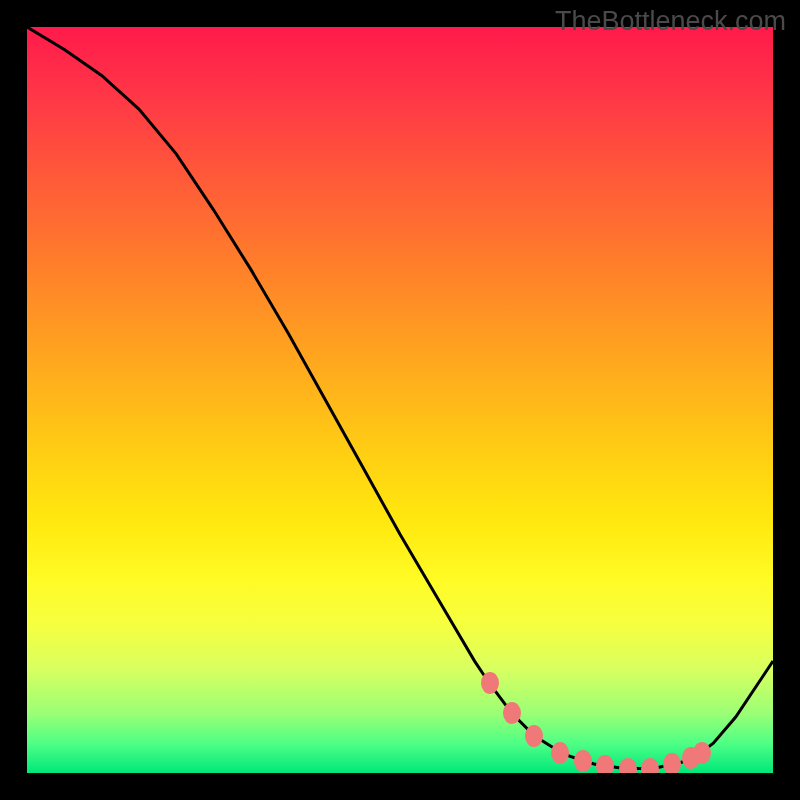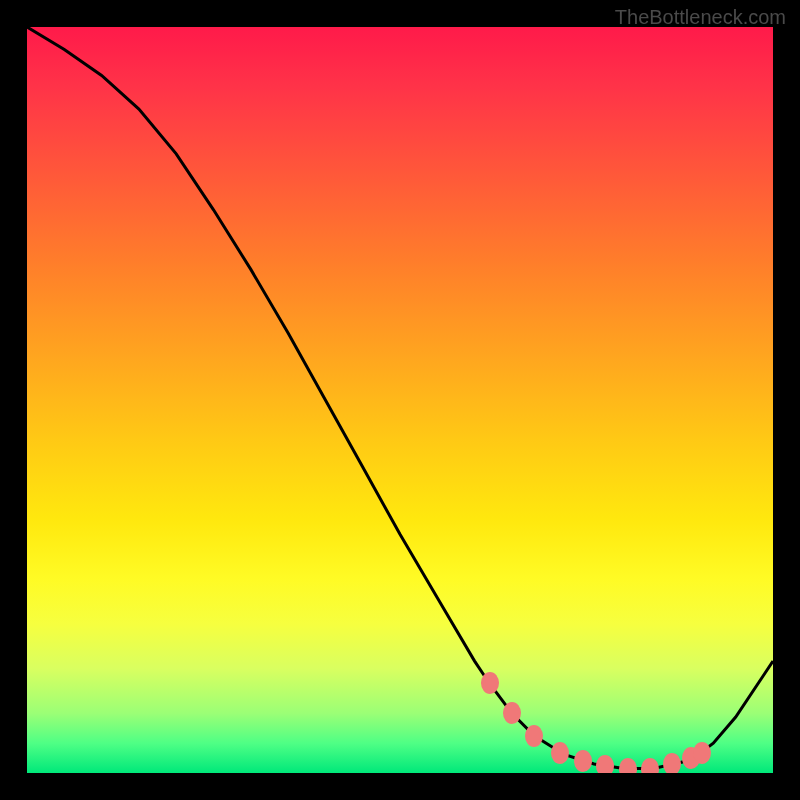--- a/index.html
+++ b/index.html
@@ -9,21 +9,21 @@
     background: #000;
     position: relative;
     font-family: Arial, sans-serif;
     overflow: hidden;
   }
   .watermark {
     position: absolute;
     top: 6px;
     right: 14px;
     color: #4a4a4a;
-    font-size: 20px;
+    font-size: 27px;
     font-weight: 500;
     z-index: 10;
   }
   .plot-area {
     position: absolute;
     left: 27px;
     top: 27px;
     width: 746px;
     height: 746px;
     overflow: hidden;

